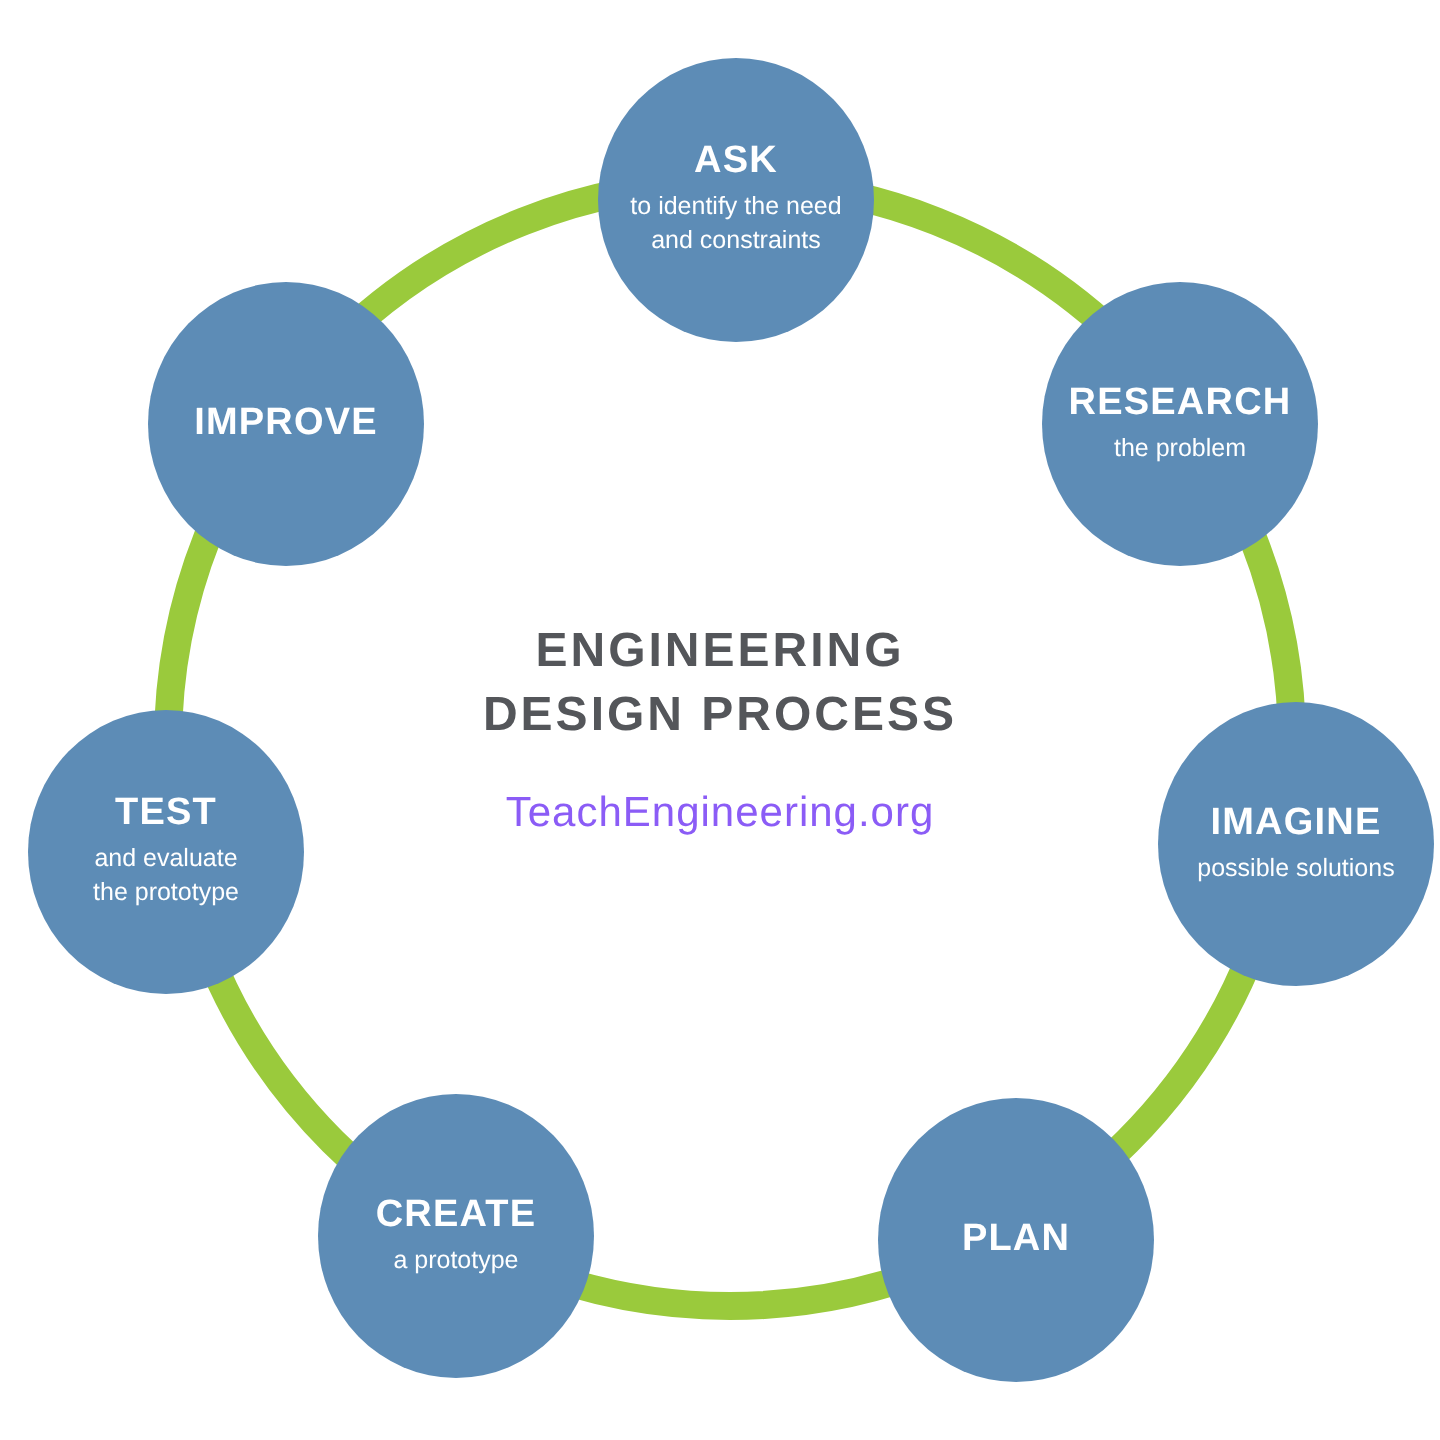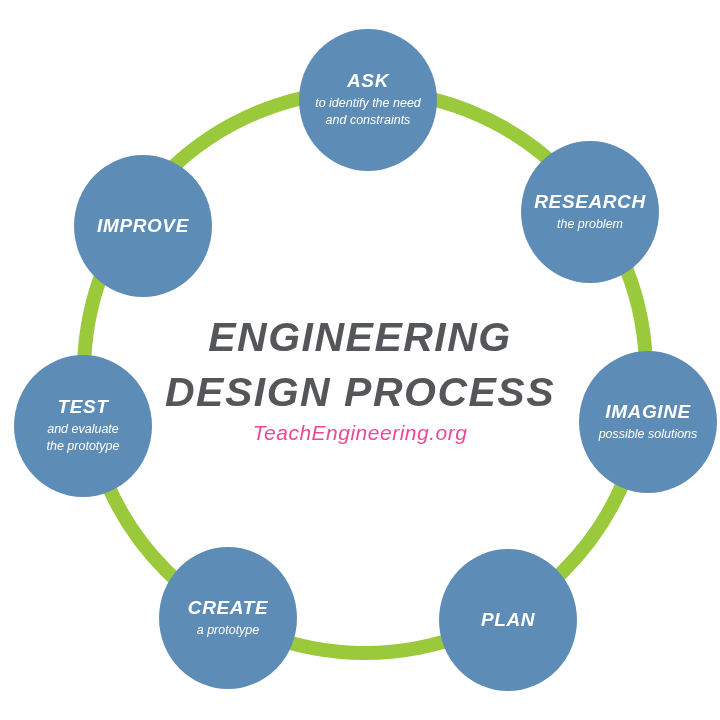--- a/index.html
+++ b/index.html
@@ -5,21 +5,20 @@
   * { margin: 0; padding: 0; box-sizing: border-box; }
   html, body { background: #ffffff; }
   body { font-family: "Liberation Sans", sans-serif; }
 
   .canvas {
     position: relative;
     width: 720px;
     height: 720px;
     background: #ffffff;
     overflow: hidden;
-    font-style: italic;
   }
 
   .ring {
     position: absolute;
     left: 0;
     top: 0;
   }
 
   .step {
     position: absolute;
@@ -49,44 +48,44 @@
     white-space: pre-line;
     margin-top: 2px;
   }
 
   .step--ask      { left: 299px; top: 29px;  }
   .step--research { left: 521px; top: 141px; }
   .step--imagine  { left: 579px; top: 351px; }
   .step--plan     { left: 439px; top: 549px; }
   .step--create   { left: 159px; top: 547px; }
   .step--test     { left: 14px;  top: 355px; }
-  .step--improve  { left: 74px;  top: 155px; }
+  .step--improve  { left: 74px;  top: 141px; }
 
   .center-block {
     position: absolute;
     left: 0;
     top: 310px;
     width: 720px;
     text-align: center;
   }
 
   .center-title {
-    font-size: 41px;
+    font-size: 24px;
     font-weight: bold;
     color: #54565a;
     letter-spacing: 1.5px;
     line-height: 1.35;
     white-space: pre-line;
   }
 
   .center-source {
     font-size: 21px;
-    color: #ec4899;
+    color: #8b5cf6;
     letter-spacing: 0.5px;
-    margin-top: 0;
+    margin-top: 20px;
   }
 </style>
 </head>
 <body>
 
 <div class="canvas">
 
   <svg class="ring" width="720" height="720" viewBox="0 0 720 720">
     <circle cx="365" cy="372" r="281" fill="none" stroke-width="14" stroke="#9aca3c"></circle>
   </svg>

